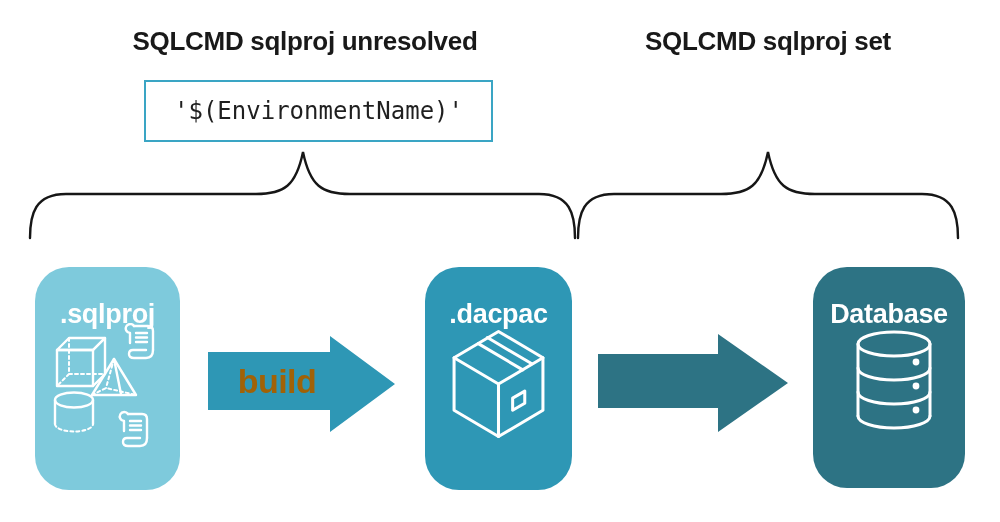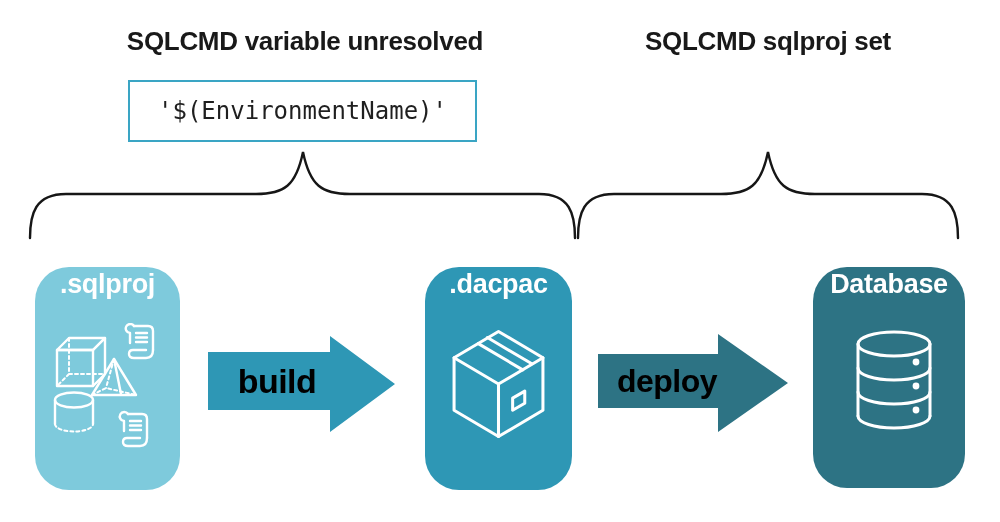--- a/index.html
+++ b/index.html
@@ -11,73 +11,72 @@
     position:absolute;top:26px;font-size:26px;font-weight:700;color:#191919;
     text-align:center;letter-spacing:-0.3px;
   }
   .title-left{left:100px;width:410px;}
   .title-right{left:565px;width:406px;}
   .codebox{
     position:absolute;top:80px;height:62px;background:#fff;
     border:2.5px solid var(--code-border);box-sizing:border-box;
     display:flex;align-items:center;justify-content:center;
   }
-  .codebox-left{left:128px;width:349px;}
+  .codebox-left{left:144px;width:349px;}
   .codebox-right{left:667px;width:201px;}
   .code-text{
     font-family:"DejaVu Sans Mono",monospace;font-size:24px;color:#1f1f1f;
     white-space:nowrap;
   }
   .overlay{position:absolute;left:0;top:0;pointer-events:none;}
   .stage{
     position:absolute;top:267px;border-radius:34px;
   }
   .stage-label{
-    margin-top:2px;text-align:center;font-size:27px;font-weight:700;color:#fff;
+    margin-top:32px;text-align:center;font-size:27px;font-weight:700;color:#fff;
     letter-spacing:-0.3px;
   }
   .stage-sqlproj{left:35px;width:145px;height:223px;background:var(--light-blue);}
   .stage-dacpac{left:425px;width:147px;height:223px;background:var(--teal);}
   .stage-database{left:813px;width:152px;height:221px;background:var(--dark-teal);}
   .stage-icon{position:absolute;}
   .arrow-label{
     position:absolute;display:flex;align-items:center;justify-content:center;
-    font-weight:700;color:#000000;letter-spacing:-0.5px;
+    font-weight:700;color:#a16207;letter-spacing:-0.5px;
   }
   .arrow-label-build{left:212px;top:352px;width:130px;height:58px;font-size:34px;}
   .arrow-label-deploy{left:604px;top:354px;width:126px;height:54px;font-size:32px;}
   svg .wline{fill:none;stroke:#fff;stroke-width:3;stroke-linejoin:round;stroke-linecap:round;}
   svg .wline-thin{fill:none;stroke:#fff;stroke-width:2.4;stroke-linejoin:round;stroke-linecap:round;}
   svg .wdash{fill:none;stroke:#fff;stroke-width:2;stroke-linejoin:round;stroke-linecap:round;stroke-dasharray:3 3;}
 </style>
 </head>
 <body>
 
 <div class="canvas">
 
-  <div class="title title-left">SQLCMD variable unresolved</div>
+  <div class="title title-left">SQLCMD sqlproj unresolved</div>
   <div class="title title-right">SQLCMD sqlproj set</div>
 
   <div class="codebox codebox-left">
     <span class="code-text">'$(EnvironmentName)'</span>
   </div>
 
   <svg class="overlay" width="1000" height="522" viewBox="0 0 1000 522">
     <path d="M 30 238 C 30 214, 35 194, 66 194 L 256 194 C 284 194, 296 186, 303 152
              C 310 186, 322 194, 350 194 L 539 194 C 570 194, 575 214, 575 238" fill="none" stroke="var(--brace)" stroke-width="2.4" stroke-linecap="round"></path>
     <path d="M 578 238 C 578 214, 583 194, 614 194 L 721 194 C 749 194, 761 186, 768 152
              C 775 186, 787 194, 815 194 L 922 194 C 953 194, 958 214, 958 238" fill="none" stroke="var(--brace)" stroke-width="2.4" stroke-linecap="round"></path>
   </svg>
 
   <svg class="overlay" width="1000" height="522" viewBox="0 0 1000 522">
     <polygon points="208,352 330,352 330,336 395,384 330,432 330,410 208,410" fill="var(--teal)"></polygon>
     <polygon points="598,354 718,354 718,334 788,383 718,432 718,408 598,408" fill="var(--dark-teal)"></polygon>
   </svg>
   <div class="arrow-label arrow-label-build">build</div>
-  <div class="arrow-label arrow-label-deploy">deploy</div>
 
   <div class="stage stage-sqlproj">
     <div class="stage-label">.sqlproj</div>
     <svg class="stage-icon" style="left:15px;top:56px;" width="115" height="130" viewBox="0 0 115 130">
 
       <g transform="translate(5,13)">
         <path class="wline-thin" d="M2,14 L14,2 L50,2 L38,14 Z"></path>
         <path class="wline-thin" d="M2,14 L38,14 L38,50 L2,50 Z"></path>
         <path class="wline-thin" d="M38,14 L50,2 L50,38 L38,50"></path>
         <path class="wdash" d="M14,2 L14,38 L50,38 M14,38 L2,50"></path>

